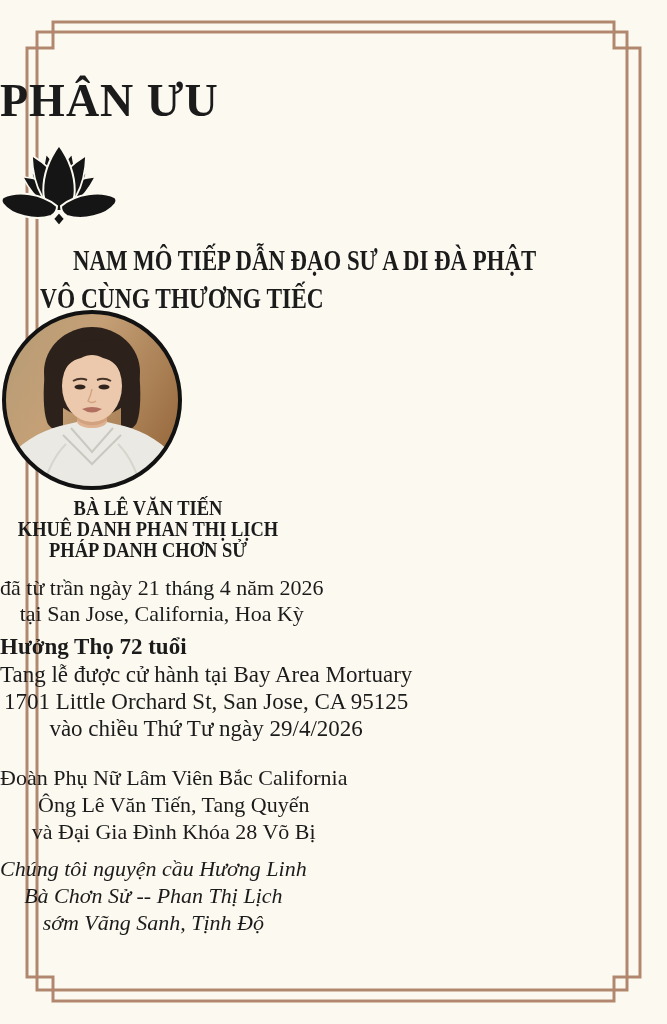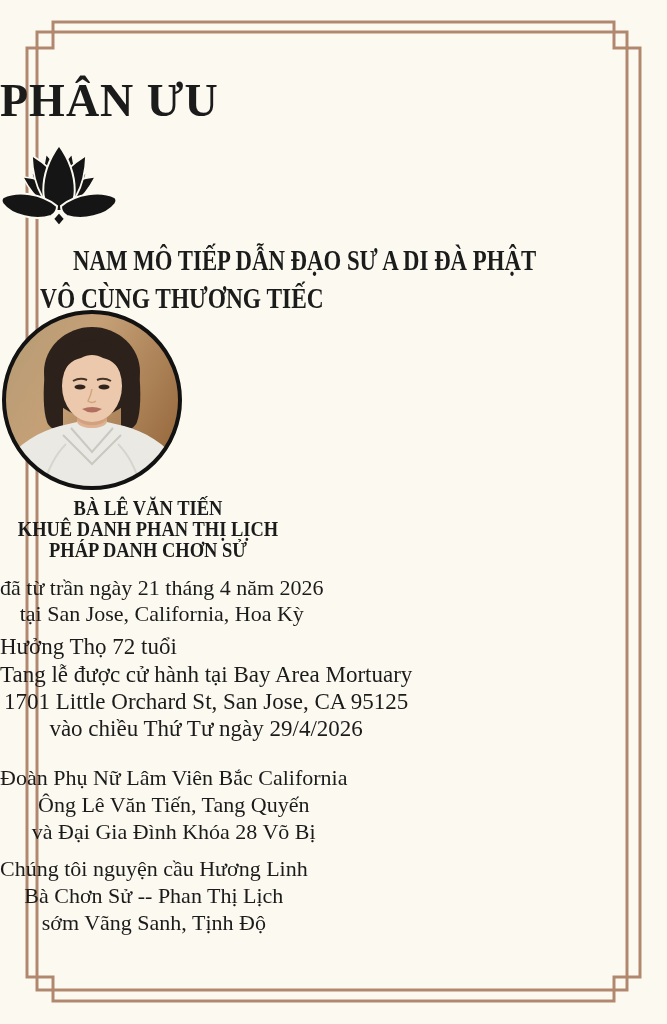--- a/index.html
+++ b/index.html
@@ -15,24 +15,24 @@
     display:flex;flex-direction:column;align-items:flex-start;text-align:center;
   }
   .title{margin-top:76px;font-size:46px;font-weight:700;line-height:1.1;letter-spacing:1px;}
   .lotus{margin-top:12px;width:118px;height:89px;}
   .big-line{font-size:30px;font-weight:700;line-height:36px;white-space:nowrap;}
   .invocation{margin-top:14px;transform:scaleX(0.76);}
   .mourning{margin-top:2px;transform:scaleX(0.78);}
   .portrait{margin-top:-8px;width:184px;height:184px;}
   .names{margin-top:6px;font-size:21px;font-weight:700;line-height:21px;transform:scaleX(0.88);white-space:nowrap;}
   .info{margin-top:14px;font-size:22px;line-height:26px;}
-  .age{margin-top:6px;font-size:23px;font-weight:400;line-height:28px;}
+  .age{margin-top:6px;font-size:23px;font-weight:700;line-height:28px;}
   .funeral{margin-top:0;font-size:23px;line-height:27px;}
   .condolence{margin-top:22px;font-size:22px;line-height:27px;}
-  .prayer{margin-top:10px;font-size:22px;line-height:27px;}
+  .prayer{margin-top:10px;font-size:22px;line-height:27px;font-style:italic;}
 </style>
 </head>
 <body style="background: rgb(252, 250, 240); color: rgb(27, 27, 27);">
 
 <svg class="frame-svg" viewBox="0 0 667 1024" aria-hidden="true">
   <path d="M53,22 H614 V48 H640 V977 H614 V1001 H53 V977 H27 V48 H53 Z" fill="none" stroke-width="3" stroke="#b1876f"></path>
   <path d="M37,32 H627 V990 H37 Z" fill="none" stroke-width="3" stroke="#b1876f"></path>
 </svg>
 
 <div class="content">

